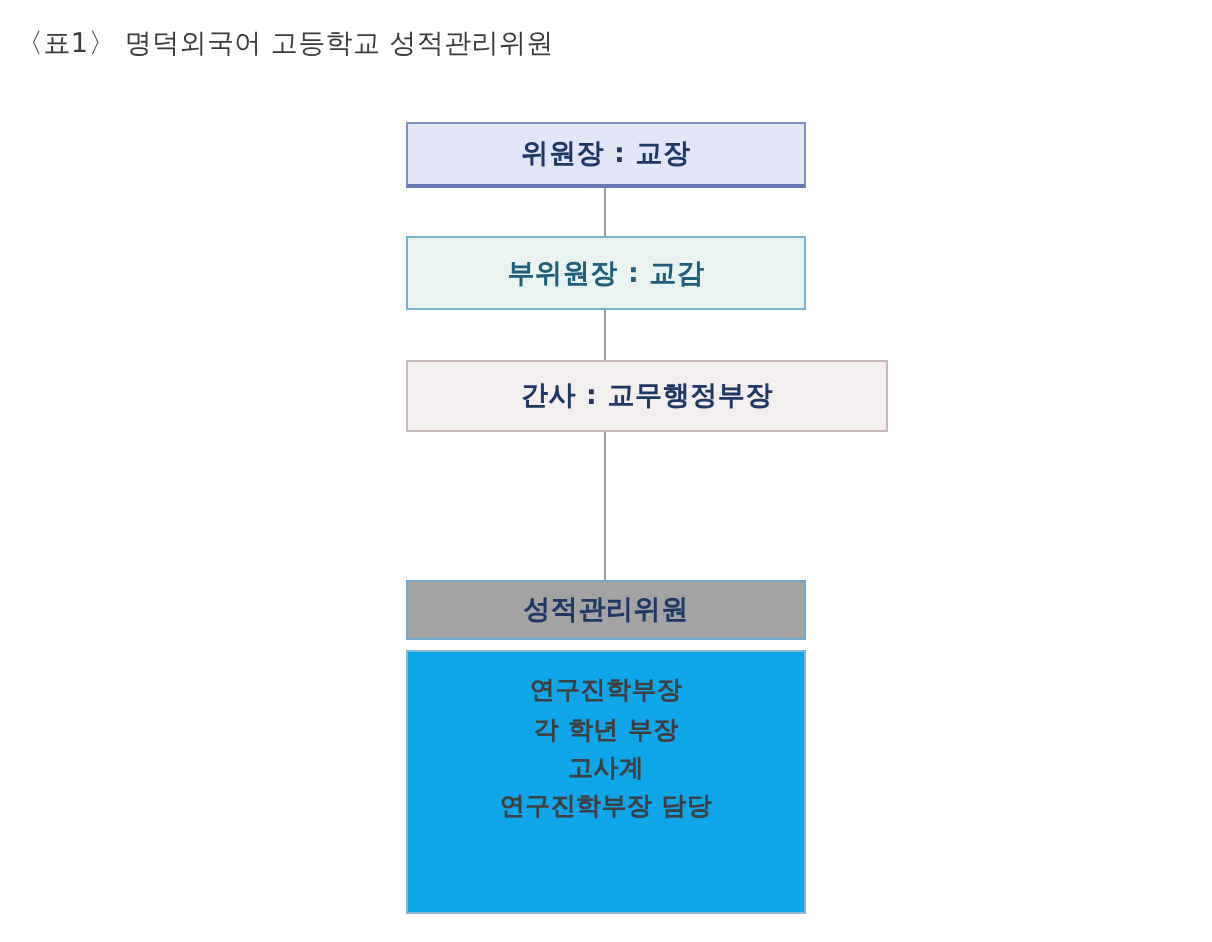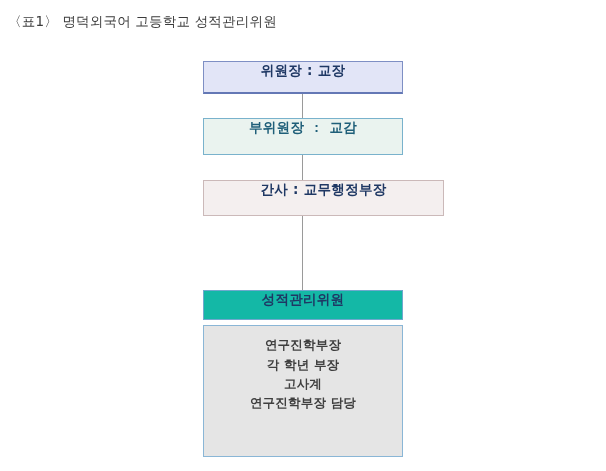--- a/index.html
+++ b/index.html
@@ -35,20 +35,21 @@
     top: 0;
     width: 606px;
     height: 471px;
   }
 
   
   .node {
     position: absolute;
     box-sizing: border-box;
     display: flex;
+    align-items: center;
     justify-content: center;
     font-size: 13.5px;
     font-weight: bold;
     letter-spacing: 0.3px;
     white-space: nowrap;
   }
 
   
   .node-chair {
     left: 203px;
@@ -64,52 +65,51 @@
 
   
   .node-vice {
     left: 203px;
     top: 118px;
     width: 200px;
     height: 37px;
     background: #eaf3ef;
     border: 1px solid #79b2cc;
     color: #1f5f79;
-    font-family: Liberation Mono, monospace;
   }
 
   
   .node-secretary {
     left: 203px;
     top: 180px;
     width: 241px;
     height: 36px;
     background: #f4efef;
     border: 1px solid #cbb9b9;
     color: #1f3864;
   }
 
   
   .node-committee {
     left: 203px;
     top: 290px;
     width: 200px;
     height: 30px;
-    background: #14b8a6;
+    background: #a3a3a3;
     border: 1px solid #6fa8ce;
     color: #1f3864;
   }
 
   
   .node-members {
     left: 203px;
     top: 325px;
     width: 200px;
     height: 132px;
-    background: #e5e5e5;
+    background: #0ea5e9;
     border: 1px solid #8ab6d6;
     display: flex;
     flex-direction: column;
     align-items: center;
     justify-content: center;
     padding-bottom: 34px;
   }
   .node-members .member-line {
     font-size: 12.5px;
     font-weight: bold;

